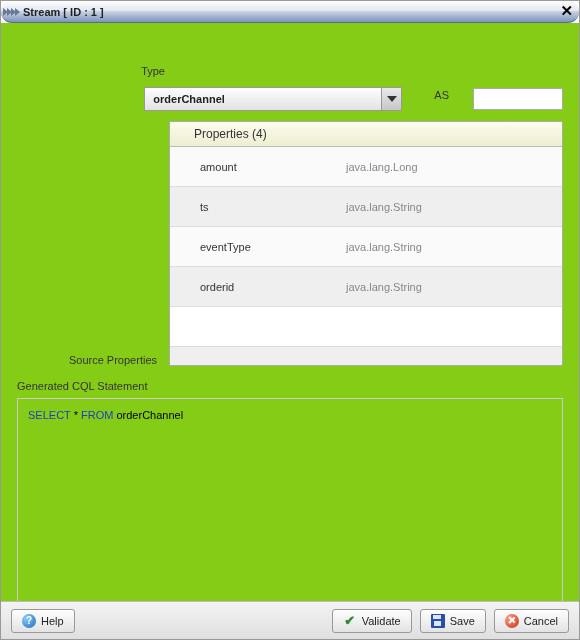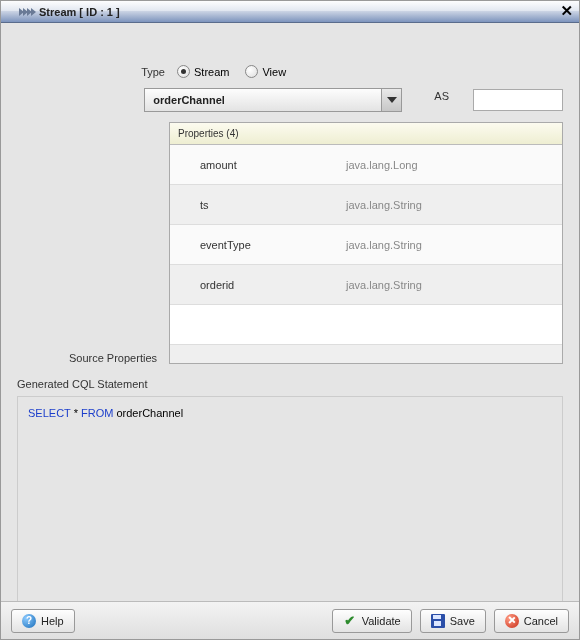--- a/index.html
+++ b/index.html
@@ -14,22 +14,23 @@
     display: flex;
     flex-direction: column;
   }
   
   .titlebar {
     height: 22px;
     background: linear-gradient(to bottom, #fdfdfe 0%, #e3e8f1 45%, #c9d2e3 50%, #7d94bd 100%);
     border-bottom: 1px solid #5a6c8c;
     display: flex;
     align-items: center;
-    padding: 0 18px;
+    padding: 0 2px;
     position: relative;
+    border-radius: 11px;
   }
   .titlebar .chevrons {
     display: flex;
     gap: -2px;
     margin-right: 4px;
   }
   .titlebar .chevrons span {
     width: 0; height: 0;
     border-top: 4px solid transparent;
     border-bottom: 4px solid transparent;
@@ -48,21 +49,21 @@
     font-weight: bold;
     color: #000;
     cursor: pointer;
     line-height: 16px;
   }
   
   .content {
     flex: 1;
     padding: 16px;
     overflow: auto;
-    background: #e5e5e5;
+    background: #84cc16;
   }
   .form-row {
     display: flex;
     align-items: center;
     margin-bottom: 10px;
   }
   .form-row.top-align { align-items: flex-end; }
   .label-col {
     width: 160px;
     text-align: right;
@@ -138,22 +139,22 @@
     font-size: 11px;
   }
   
   .grid {
     border: 1px solid #aaa;
     width: 394px;
   }
   .grid .grid-hdr {
     background: linear-gradient(to bottom, #fcfbef, #eeeed2);
     border-bottom: 1px solid #bbb;
-    padding: 5px 8px;
-    font-size: 10px;
+    padding: 5px 24px;
+    font-size: 12px;
     color: #333;
   }
   .grid .row {
     height: 40px;
     display: flex;
     align-items: center;
     padding-left: 30px;
     border-bottom: 1px solid #ddd;
   }
   .grid .row:nth-child(odd) { background: #fafafa; }
@@ -273,30 +274,20 @@
   <span class="title">Stream [ ID : 1 ]</span>
   <span class="close">✕</span>
 </div>
 
 <div class="content">
 
   <div style="height:26px"></div>
 
   <div class="form-row">
     <div class="label-col">Type</div>
-    <div class="field-col">
-      <div class="radio-wrap">
-        <span class="radio-dot selected"></span>
-        <span>Stream</span>
-      </div>
-      <div class="radio-wrap">
-        <span class="radio-dot"></span>
-        <span>View</span>
-      </div>
-    </div>
   </div>
 
   <div class="form-row">
     <div class="label-col"></div>
     <div class="field-col">
       <div class="dropdown">
         <span class="dd-text">orderChannel</span>
         <span class="dd-btn"></span>
       </div>
       <span class="as-label">AS</span>

